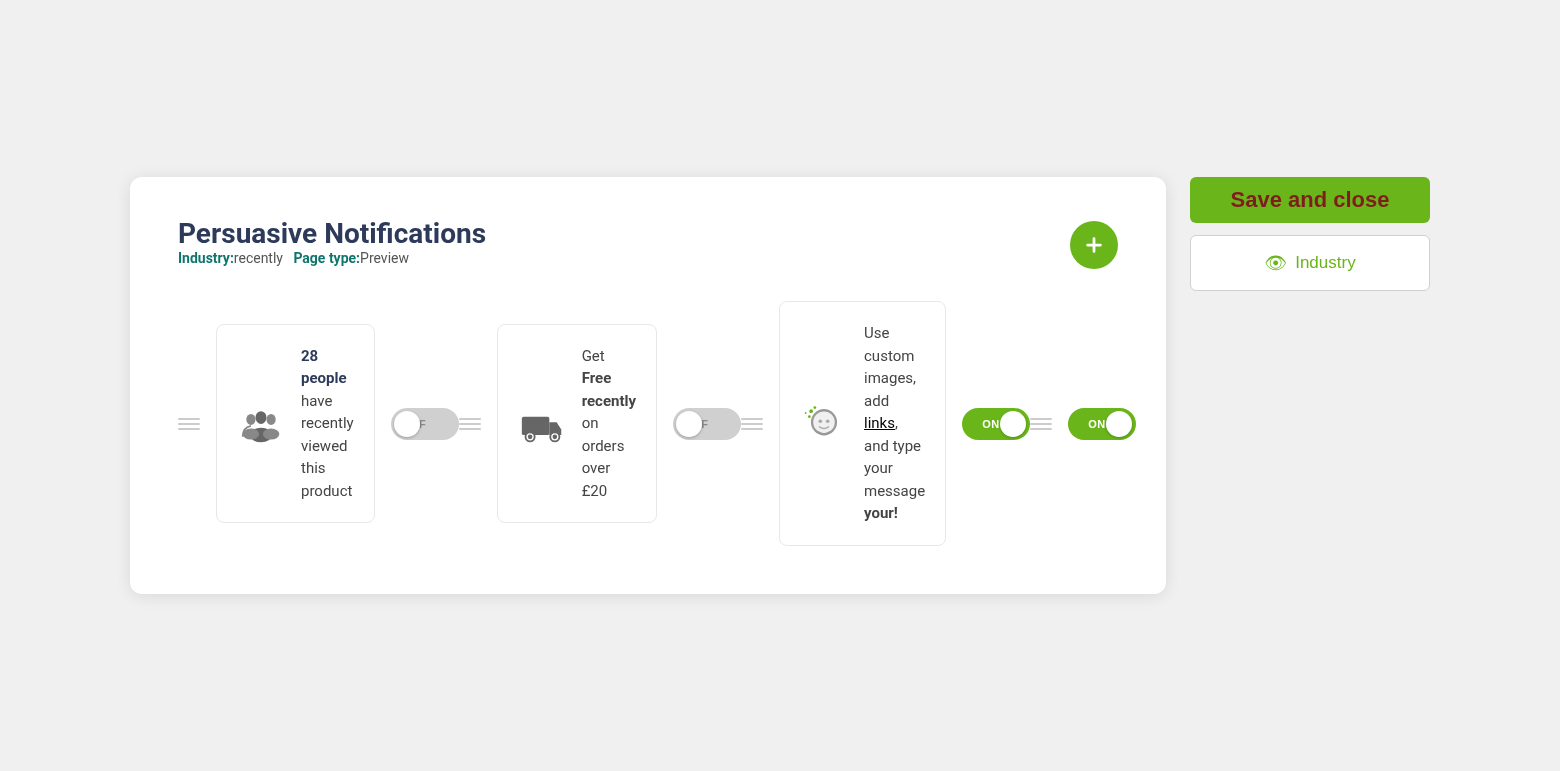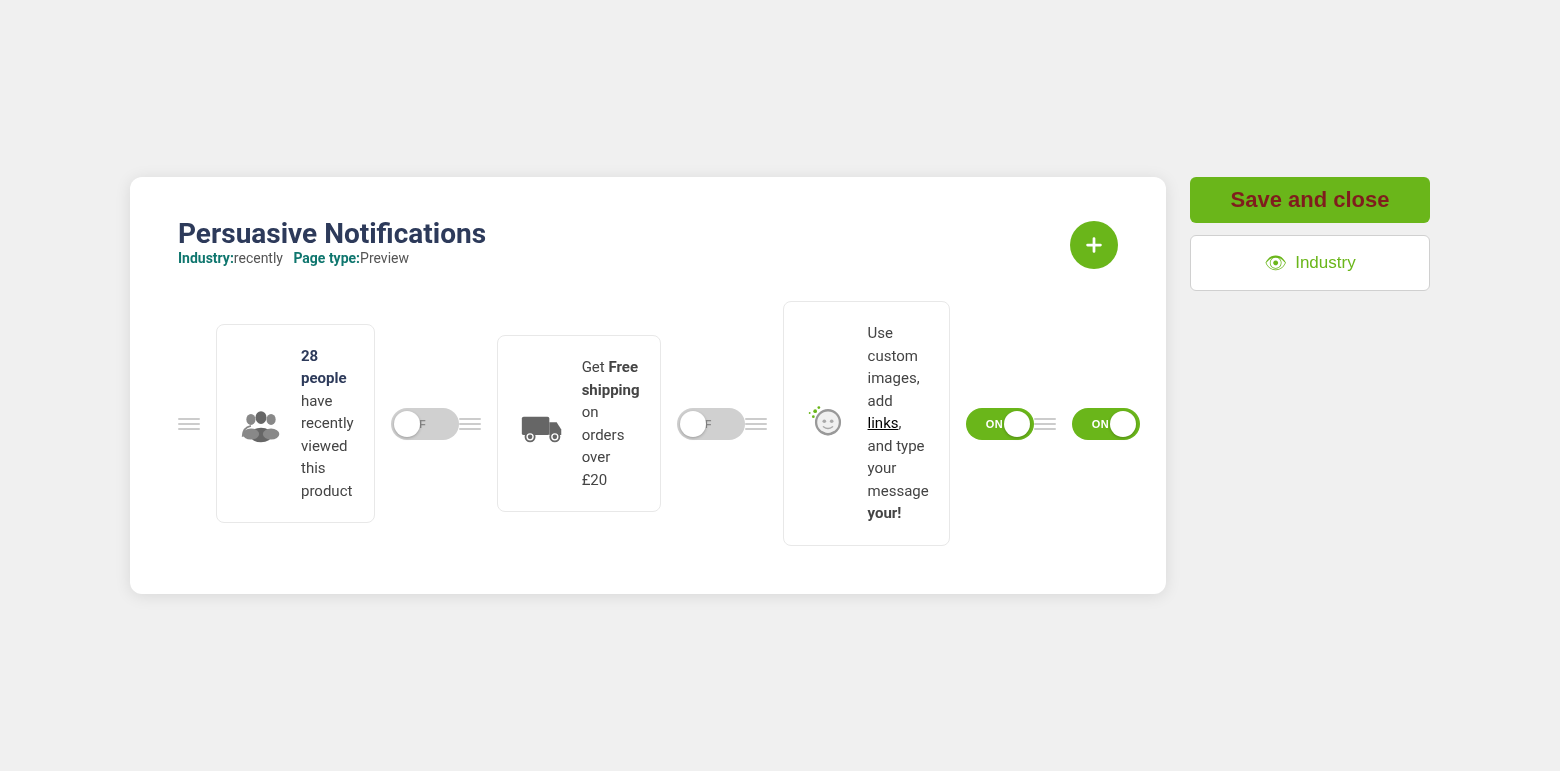--- a/index.html
+++ b/index.html
@@ -279,21 +279,21 @@
             <svg viewBox="0 0 48 48" fill="#666">
               <rect x="2" y="16" width="30" height="20" rx="2" fill="#666"></rect>
               <path d="M32 22h8l5 8v6h-13V22z" fill="#666"></path>
               <circle cx="11" cy="38" r="5" fill="#fff" stroke="#666" stroke-width="2"></circle>
               <circle cx="38" cy="38" r="5" fill="#fff" stroke="#666" stroke-width="2"></circle>
               <circle cx="11" cy="38" r="2.5" fill="#666"></circle>
               <circle cx="38" cy="38" r="2.5" fill="#666"></circle>
             </svg>
           </div>
           <div class="notif-text">
-            Get <strong>Free shipping</strong> on orders over £20
+            Get <strong>Free recently</strong> on orders over £20
           </div>
         </div>
         <button class="toggle off">
           <span class="toggle-label">OFF</span>
           <span class="toggle-knob"></span>
         </button>
       </div>
 
       <div class="notif-row">
         <div class="drag-handle">

